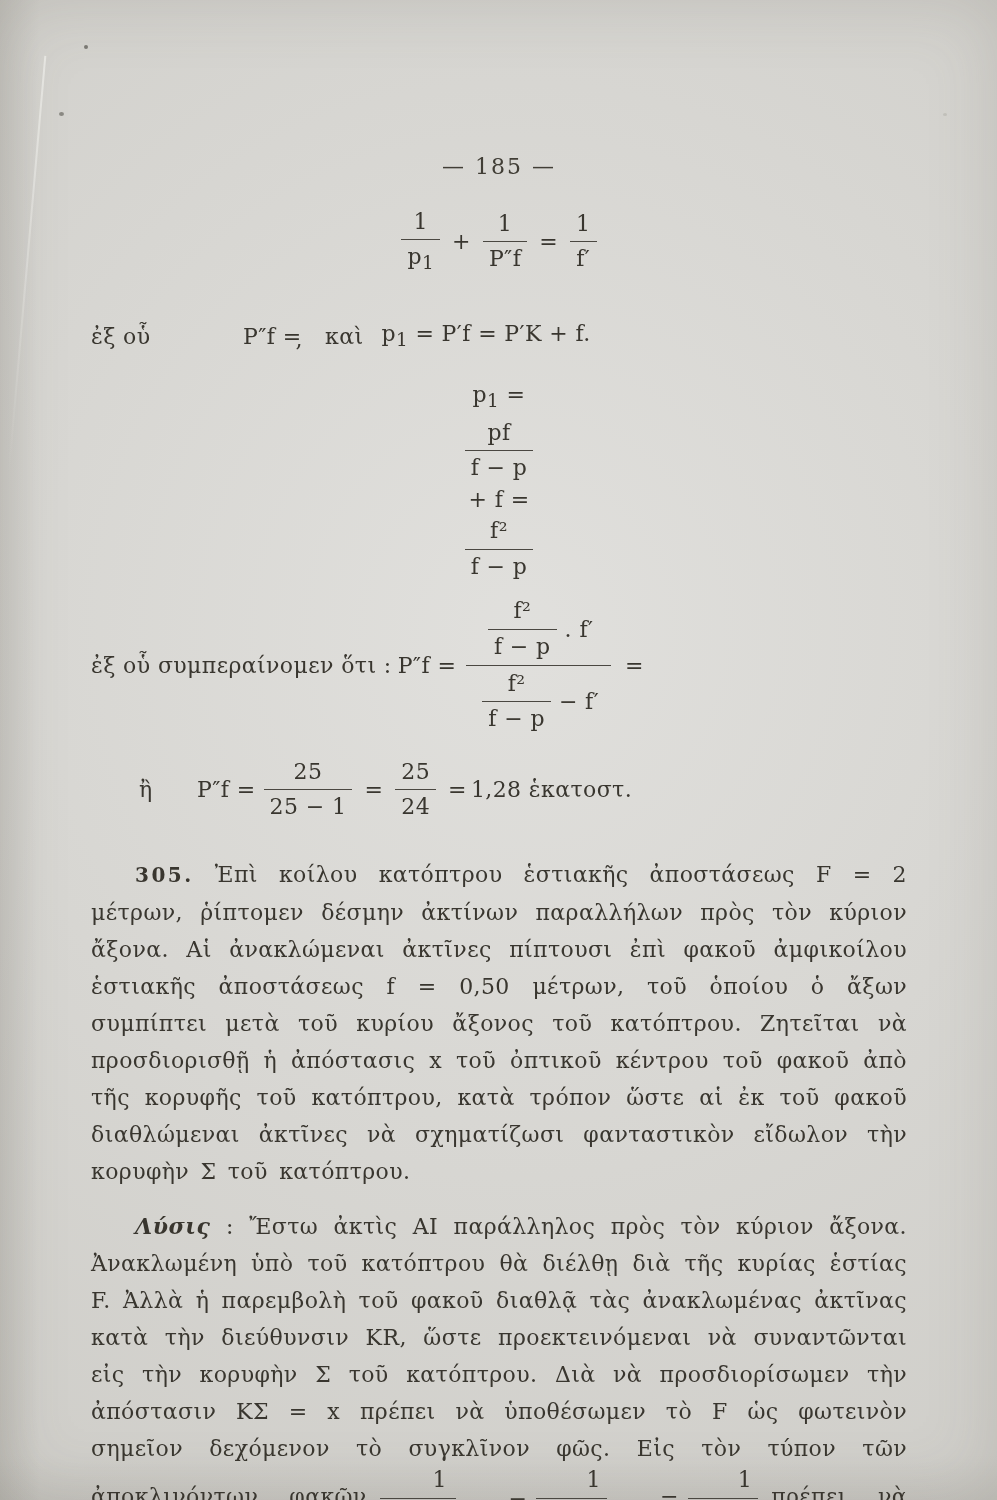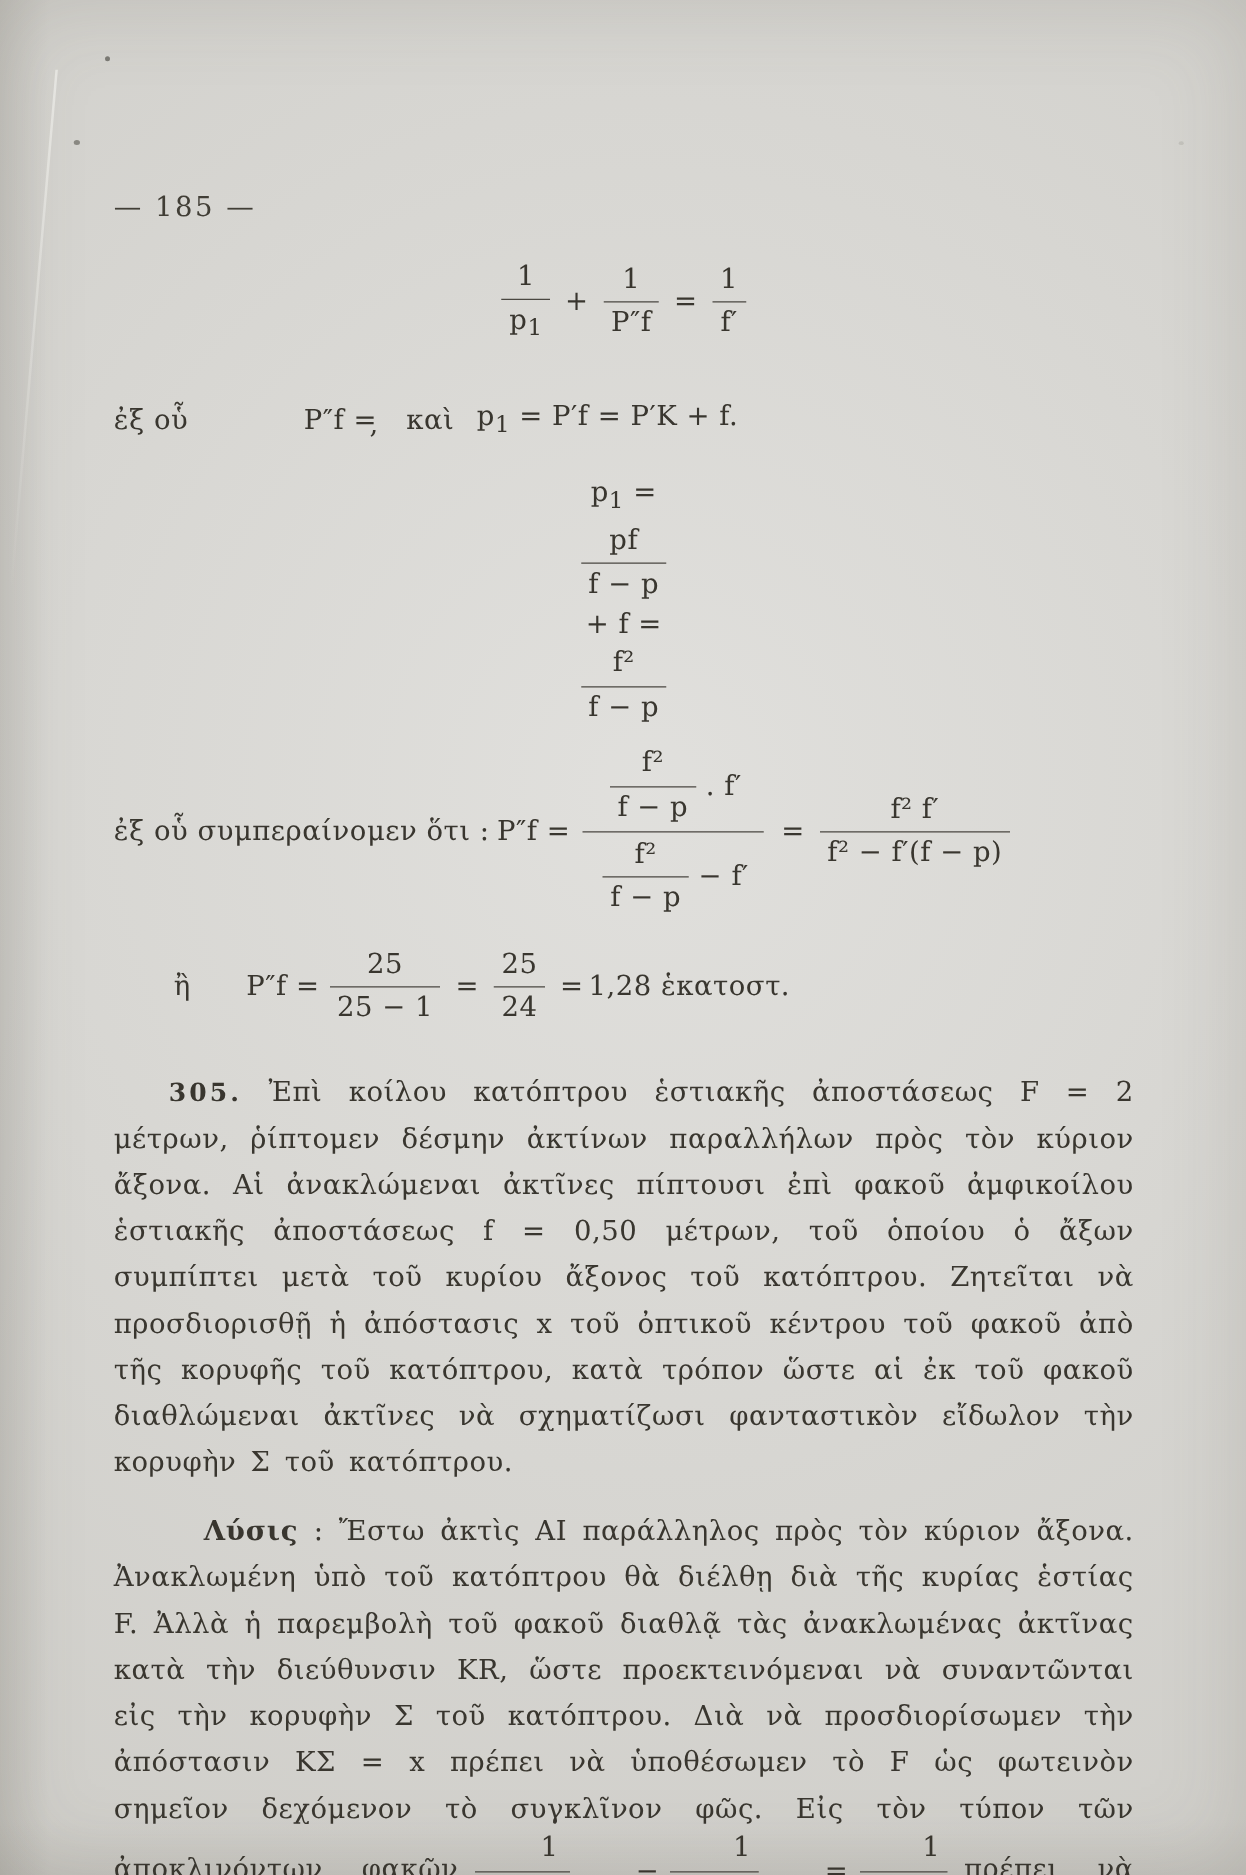--- a/index.html
+++ b/index.html
@@ -30,32 +30,32 @@
     background:linear-gradient(rgba(244,244,240,0.85), rgba(244,244,240,0));
     transform:rotate(5deg);opacity:.7;
   }
 
   .content{
     position:absolute;left:91px;top:148px;width:816px;
     font-size:22px;line-height:37px;
     letter-spacing:0.4px;
   }
   .pagenum{
-    text-align:left;margin:0 0 24px 0;
+    text-align:center;margin:0 0 24px 0;
     letter-spacing:2px;color:#413e36;
   }
   p.para{
     margin:0;text-align:justify;word-spacing:4px;
   }
   p.indent{text-indent:44px;}
   .problem-number{
     font-weight:700;font-size:20px;letter-spacing:2.5px;
   }
   .solution-label{
-    font-weight:700;letter-spacing:0.6px;margin-left:28px;
+    font-weight:700;font-style:italic;letter-spacing:0.6px;
   }
 
   
   .eq{
     display:flex;align-items:center;margin:0;
     word-spacing:normal;
   }
   .eq.center{justify-content:center;}
   .eq-1{margin-top:16px;margin-bottom:4px;}
   .eq-2{margin-top:40px;}
@@ -161,24 +161,20 @@
         </span>
         <span class="bden">
           <span class="frac">
             <span class="num">f²</span>
             <span class="den">f − p</span>
           </span>
           <span class="suffix">− f′</span>
         </span>
       </span>
       <span class="op">=</span>
-      <span class="frac">
-        <span class="num">f² f′</span>
-        <span class="den">f² − f′(f − p)</span>
-      </span>
     </div>
 
     <div class="eq eq-5">
       <span class="lead">ἢ</span>
       <span>P″f =</span>
       <span class="frac">
         <span class="num">25</span>
         <span class="den">25 − 1</span>
       </span>
       <span class="op">=</span>

